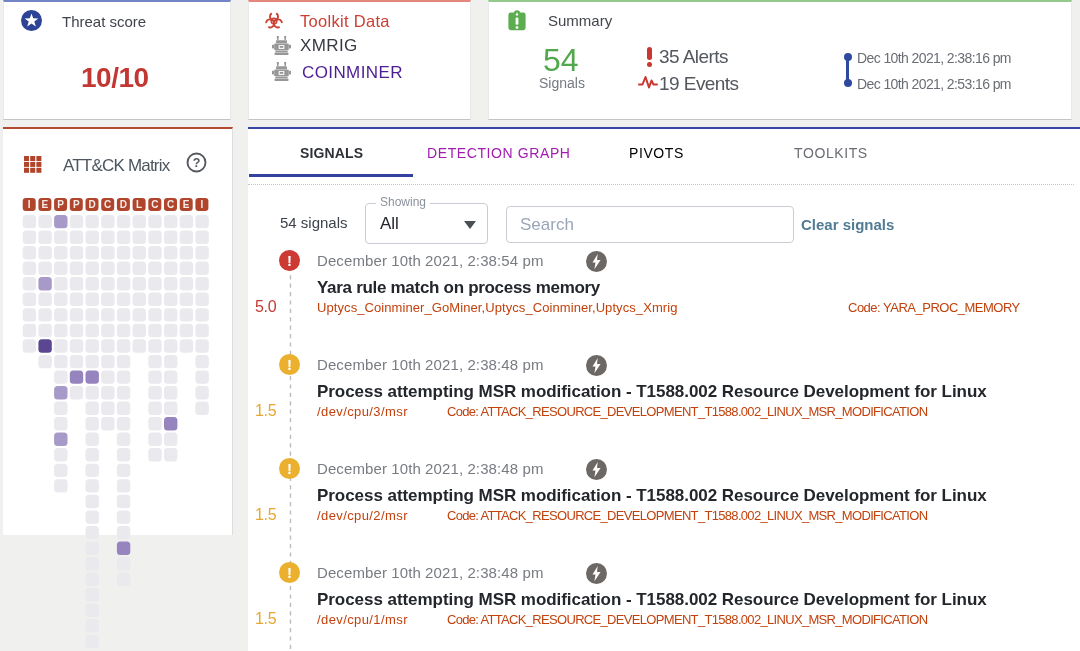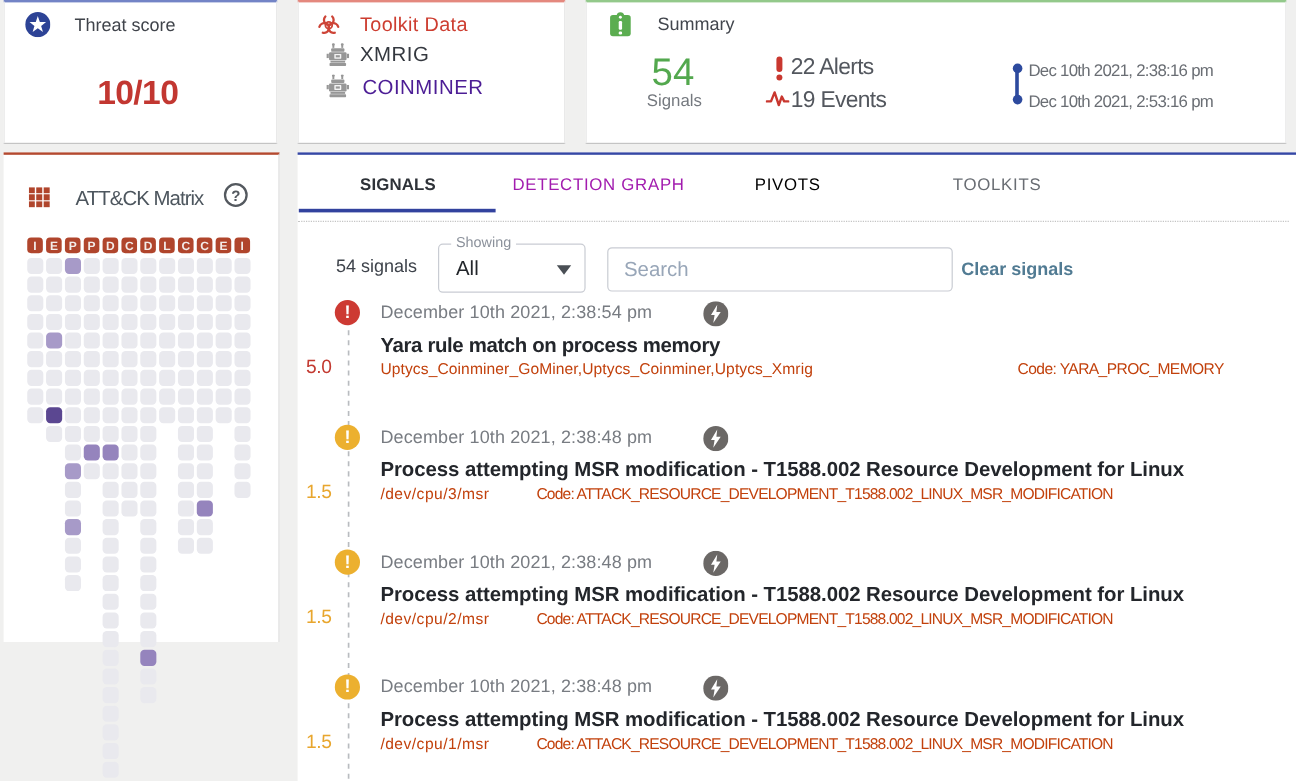--- a/index.html
+++ b/index.html
@@ -72,21 +72,21 @@
 <rect x="1.4" y="2.6" width="17.2" height="17.6" rx="2.4" fill="#5bad50"></rect>
 <circle cx="10" cy="4.4" r="1.2" fill="#fff"></circle>
 <rect x="8.6" y="7.6" width="2.8" height="7.2" rx="1" fill="#fff"></rect>
 <rect x="8.6" y="16.2" width="2.8" height="2.6" rx="1" fill="#fff"></rect>
 </svg>
 <div class="abs" style="left:548px;top:12px;font-size:15px;color:#42464d">Summary</div>
 <div class="abs" style="left:543px;top:42px;font-size:32px;color:#53a84e">54</div>
 <div class="abs" style="left:539px;top:75px;font-size:14px;color:#75797f">Signals</div>
 <div class="abs" style="left:646.5px;top:47px;width:5px;height:13px;border-radius:2.5px;background:#c9372f"></div>
 <div class="abs" style="left:646.5px;top:62px;width:5px;height:5px;border-radius:50%;background:#c9372f"></div>
-<div class="abs" style="left:659px;top:45.5px;font-size:19px;color:#53575e;letter-spacing:-0.55px">22 Alerts</div>
+<div class="abs" style="left:659px;top:45.5px;font-size:19px;color:#53575e;letter-spacing:-0.55px">35 Alerts</div>
 <div class="abs" style="left:659px;top:72.5px;font-size:19px;color:#53575e;letter-spacing:-0.55px">19 Events</div>
 <svg width="20" height="15" viewBox="0 0 20 15" style="position:absolute;left:638px;top:74px">
 <path d="M1 10.5 H4.5 L7.5 3 L11 13.5 L13.5 6.5 L15.5 10.5 H19" stroke="#c9372f" stroke-width="2" fill="none" stroke-linejoin="round" stroke-linecap="round"></path>
   </svg>
 <div class="abs" style="left:843.5px;top:52.5px;width:8.5px;height:8.5px;border-radius:50%;background:#2d4a9e"></div>
 <div class="abs" style="left:843.5px;top:78.7px;width:8.5px;height:8.5px;border-radius:50%;background:#2d4a9e"></div>
 <div class="abs" style="left:846.4px;top:57px;width:2.6px;height:26px;background:#2d4a9e"></div>
 <div class="abs" style="left:857px;top:49.5px;font-size:14px;color:#6a6e74;letter-spacing:-0.6px">Dec 10th 2021, 2:38:16 pm</div>
 <div class="abs" style="left:857px;top:75.7px;font-size:14px;color:#6a6e74;letter-spacing:-0.6px">Dec 10th 2021, 2:53:16 pm</div>
 

